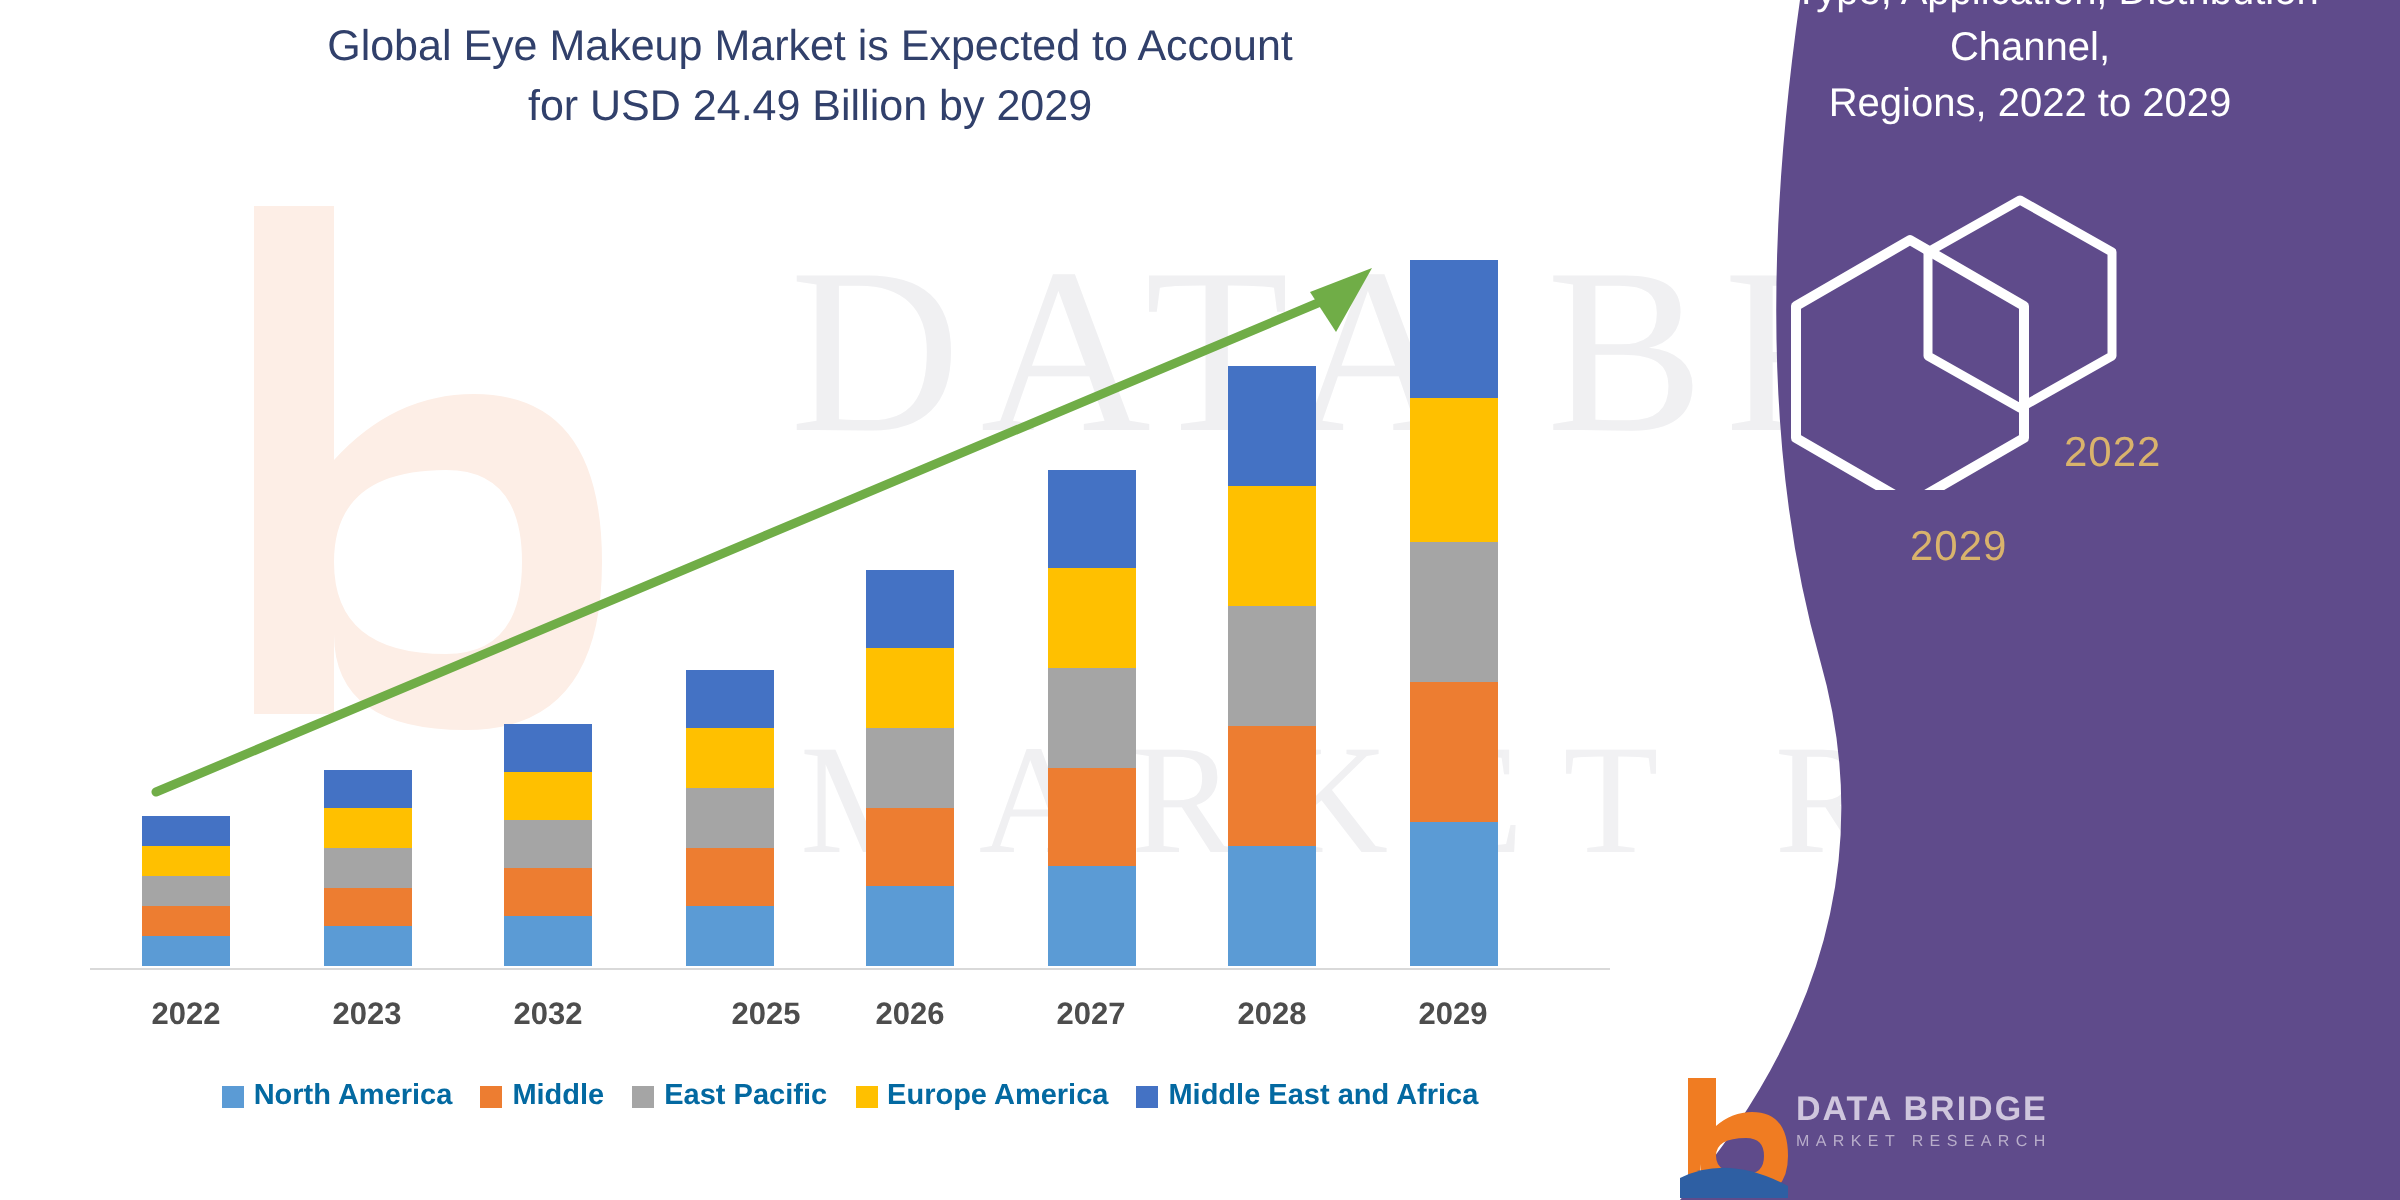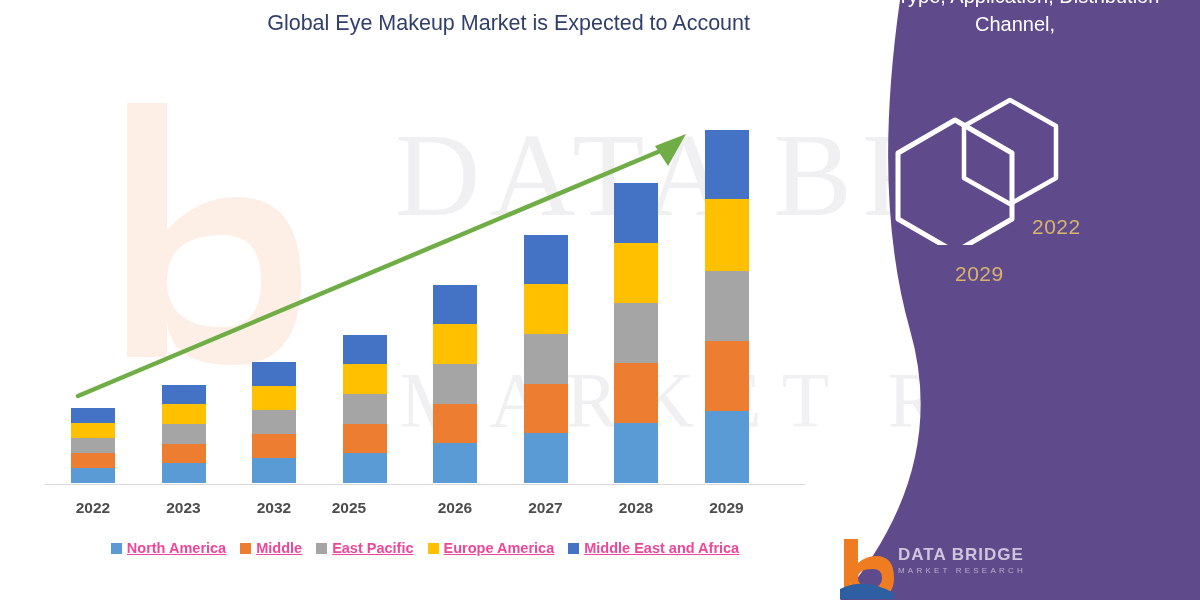--- a/index.html
+++ b/index.html
@@ -38,21 +38,21 @@
     font-family:"Liberation Serif", serif;
   }
   .wm-line1 { left:395px; top:108px; font-size:118px; }
   .wm-line2 { left:400px; top:355px; font-size:78px; letter-spacing:20px; }
 
   
   .title {
     position:absolute;
     left:60px; top:8px;
     width:690px;
-    text-align:right;
+    text-align:center;
     font-size:21.5px;
     line-height:30px;
     color:#31406b;
     z-index:6;
   }
   .title span { display:block; }
 
   
   .plot {
     position:absolute;
@@ -93,21 +93,21 @@
     left:45px; top:540px;
     width:760px;
     display:flex;
     align-items:center;
     justify-content:center;
     gap:14px;
     z-index:6;
   }
   .legend-item { display:flex; align-items:center; gap:5px; }
   .legend-swatch { width:11px; height:11px; flex:none; }
-  .legend-label { font-size:14.5px; font-weight:bold; color:#ec4899; white-space:nowrap;text-decoration:underline; }
+  .legend-label { font-size:14.5px; font-weight:bold; color:#0369a1; white-space:nowrap; }
 
   
   .panel {
     position:absolute;
     left:760px; top:0;
     width:440px; height:600px;
     z-index:3;
   }
   .panel-svg { position:absolute; left:0; top:0; }
   .panel-inner {
@@ -187,20 +187,21 @@
   <svg class="wm-b" viewBox="0 0 230 330">
     <path d="M22 8 L62 8 L62 135 Q92 102 132 102 Q196 102 196 186 Q196 270 128 270 Q62 270 62 222 L62 262 L22 262 Z
              M62 186 Q62 232 118 232 Q156 232 156 186 Q156 140 118 140 Q62 140 62 186 Z" fill="#fdeee6"></path>
   </svg>
 
   <div class="wm-text wm-line1">DATA BRIDGE</div>
   <div class="wm-text wm-line2">MARKET RESEARCH</div>
 
   <div class="title">
     <span>Global Eye Makeup Market is Expected to Account</span>
+    <span>for USD 24.49 Billion by 2029</span>
   </div>
 
   <div class="plot">
     <div class="baseline"></div>
     <div id="bars">
         <div class="bar-group" style="left: 71px;">
           <div class="seg" style="height: 15px; background: rgb(91, 155, 213);"></div>
           <div class="seg" style="height: 15px; background: rgb(237, 125, 49);"></div>
           <div class="seg" style="height: 15px; background: rgb(165, 165, 165);"></div>
           <div class="seg" style="height: 15px; background: rgb(255, 192, 0);"></div>
@@ -253,21 +254,21 @@
           <div class="seg" style="height: 70px; background: rgb(237, 125, 49);"></div>
           <div class="seg" style="height: 70px; background: rgb(165, 165, 165);"></div>
           <div class="seg" style="height: 72px; background: rgb(255, 192, 0);"></div>
           <div class="seg" style="height: 69px; background: rgb(68, 114, 196);"></div>
         </div>
       </div>
     <div id="xlabels">
         <div class="xlabel" style="left: 48px;">2022</div>
         <div class="xlabel" style="left: 138.5px;">2023</div>
         <div class="xlabel" style="left: 229px;">2032</div>
-        <div class="xlabel" style="left: 304px;">2025</div>
+        <div class="xlabel" style="left: 338px;">2025</div>
         <div class="xlabel" style="left: 410px;">2026</div>
         <div class="xlabel" style="left: 500.5px;">2027</div>
         <div class="xlabel" style="left: 591px; text-align: center;">2028</div>
         <div class="xlabel" style="left: 681.5px;">2029</div>
       </div>
   </div>
 
   <svg class="arrow" viewBox="0 0 830 600">
     <line x1="78" y1="396" x2="672" y2="146" stroke="#70AD47" stroke-width="4.5" stroke-linecap="round"></line>
     <path d="M686 134 L655 146 L668 166 Z" fill="#70AD47"></path>
@@ -296,20 +297,21 @@
       </div>
     </div>
 
   <div class="panel">
     <svg class="panel-svg" width="440" height="600" viewBox="0 0 440 600">
       <path d="M140 0 L440 0 L440 600 L80 600 Q190 470 150 330 Q112 196 140 0 Z" fill="#5F4B8B"></path>
     </svg>
     <div class="panel-inner">
       <div class="panel-head">
         <span>by Type, Application, Distribution Channel,</span>
+        <span>Regions, 2022 to 2029</span>
       </div>
 
       <div class="panel-wm"></div>
 
       <div class="hexwrap">
         <svg width="300" height="150" viewBox="0 0 300 150">
           <polygon points="150,5 196,31 196,83 150,109 104,83 104,31" fill="none" stroke="#ffffff" stroke-width="4.5" stroke-linejoin="round"></polygon>
           <polygon points="95,25 152,58 152,124 95,157 38,124 38,58" fill="none" stroke="#ffffff" stroke-width="5" stroke-linejoin="round"></polygon>
         </svg>
         <div class="hex-label hex-2029">2029</div>

